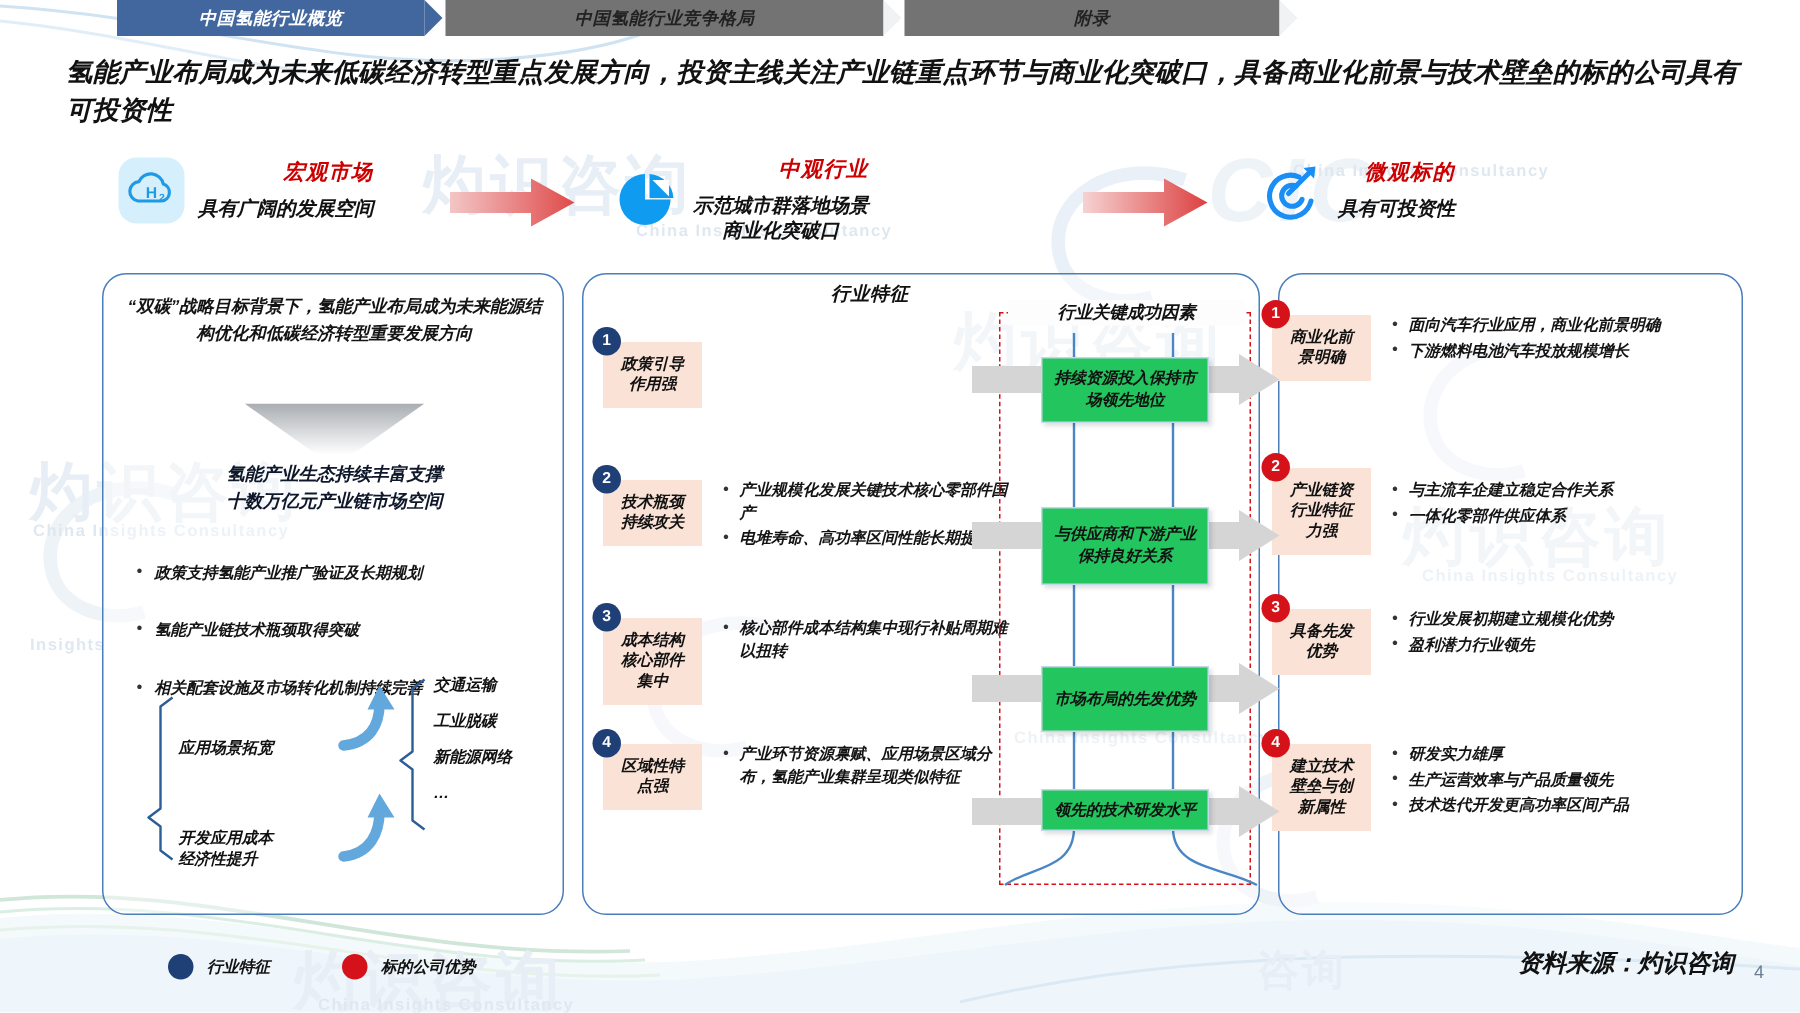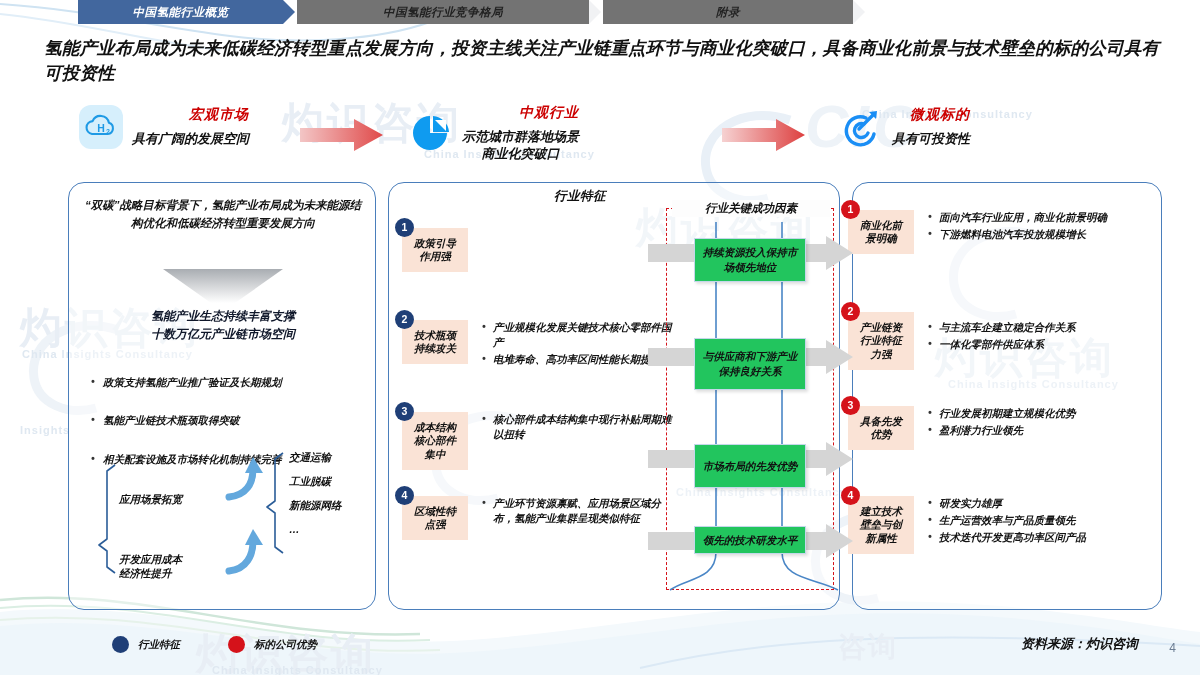--- a/index.html
+++ b/index.html
@@ -171,22 +171,22 @@
     padding: 7px 4px;
     box-shadow: 2px 2px 3px rgba(0,0,0,.13);
   }
   .gray-arrow { position: absolute; z-index: 5; }
   .blue-connector { position: absolute; z-index: 5; }
   .legend { position: absolute; bottom: 22px; left: 112px; display: flex; align-items: center; z-index: 5; }
   .legend-item { display: flex; align-items: center; margin-right: 48px; }
   .dot { width: 17px; height: 17px; border-radius: 50%; margin-right: 9px; }
   .legend-lbl { font-size: 10.5px; font-weight: bold; font-style: italic; color: #111; }
   .source {
-    position: absolute; bottom: 22px; right: 62px; z-index: 5;
-    font-size: 13px; font-weight: bold; font-style: italic; color: #111;
+    position: absolute; bottom: 22px; right: 44px; z-index: 5;
+    font-size: 16px; font-weight: bold; font-style: italic; color: #111;
   }
   .pageno {
     position: absolute; bottom: 20px; right: 24px; z-index: 5;
     font-size: 12px; color: #6b7d93;
   }
 </style>
 </head>
 <body>
 
 <div class="bg-layer">

